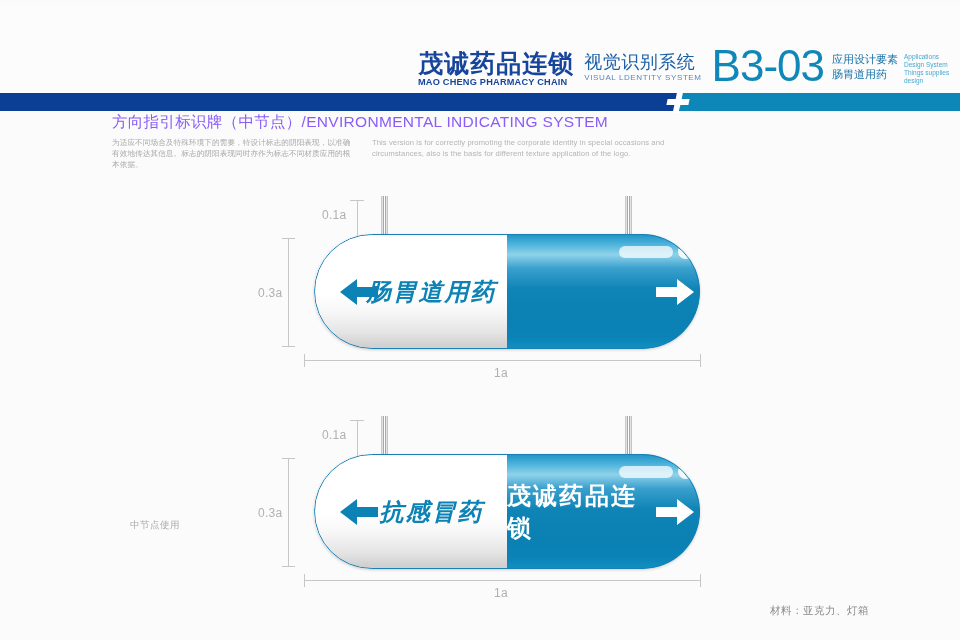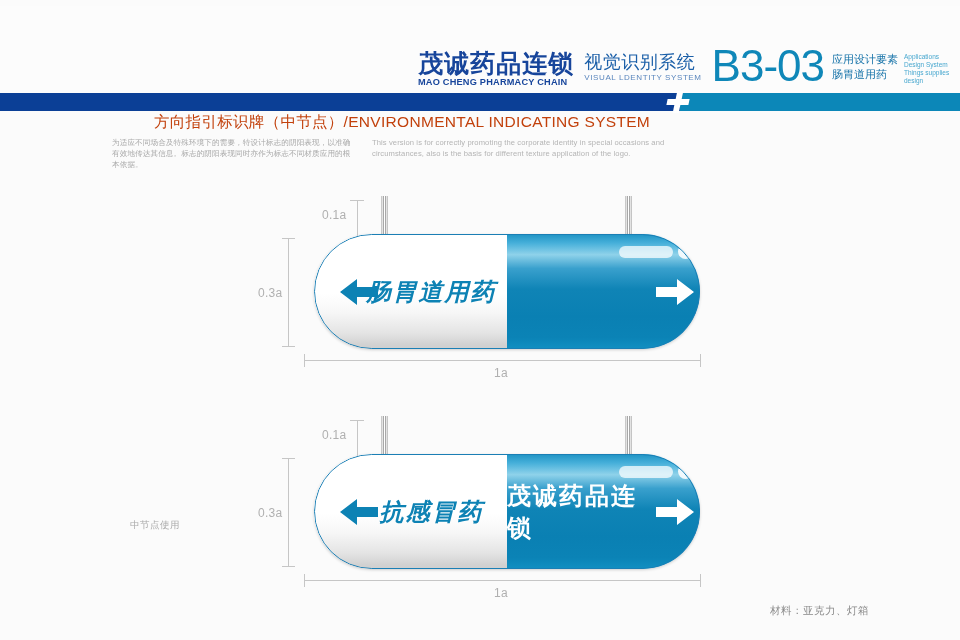--- a/index.html
+++ b/index.html
@@ -145,24 +145,23 @@
     background: #ffffff;
     transform: skewX(-12deg);
   }
 
   
   .section-title {
     position: absolute;
     left: 112px;
     top: 112px;
     font-size: 15.5px;
-    color: #c2410c;
+    color: #8b5cf6;
     letter-spacing: 0.3px;
     white-space: nowrap;
-    margin-left: 42px;
   }
   .desc-cn {
     position: absolute;
     left: 112px;
     top: 137px;
     width: 245px;
     font-size: 7.6px;
     line-height: 11px;
     color: #a9a9a9;
     letter-spacing: 0.1px;

